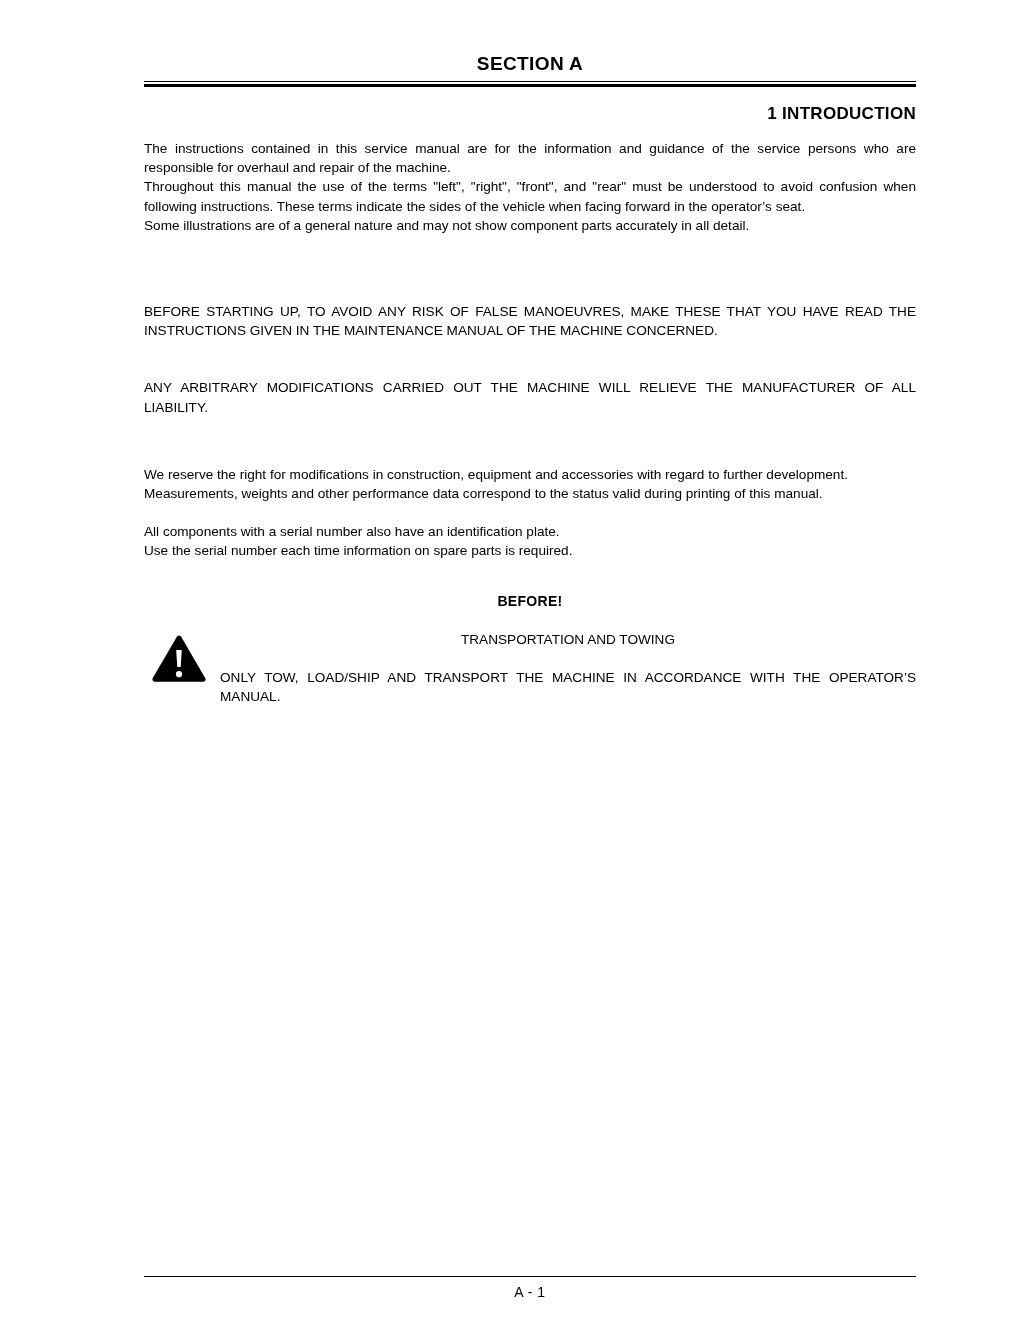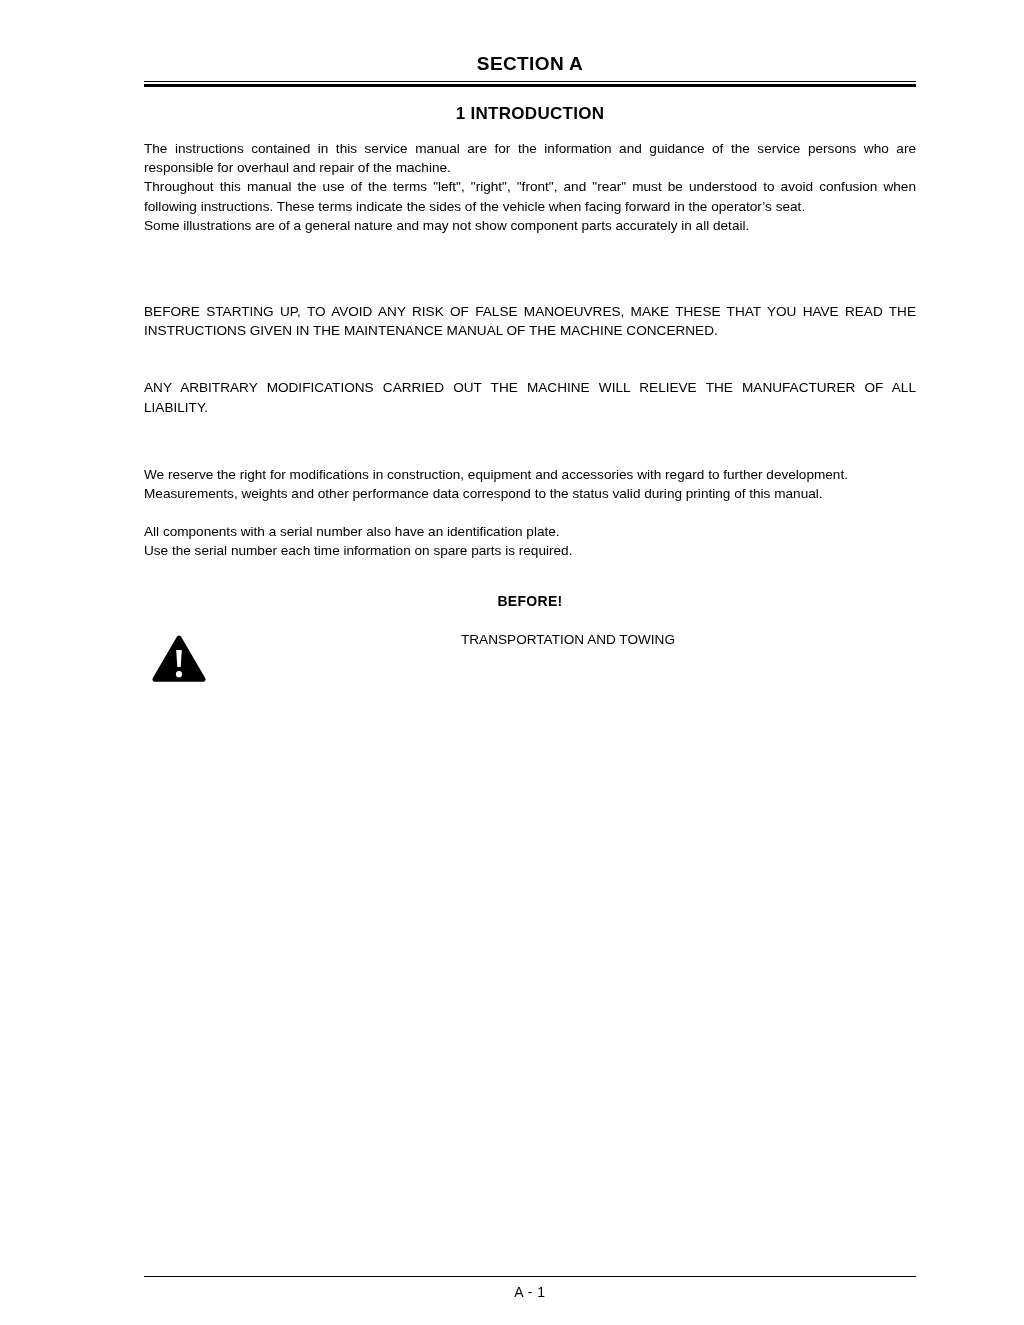--- a/index.html
+++ b/index.html
@@ -46,21 +46,21 @@
     margin-top: 5px;
     border-top: 1px solid #000;
     padding-top: 2px;
   }
   .double-rule-thick {
     height: 3px;
     background: #000;
   }
 
   .chapter-title {
-    text-align: center;
+    text-align: right;
     font-size: 17px;
     font-weight: bold;
     letter-spacing: 0.3px;
     margin-top: 16px;
     line-height: 22px;
   }
 
   
   p.body {
     font-size: 13.6px;
@@ -195,20 +195,21 @@
         <svg width="56" height="50" viewBox="0 0 56 50" xmlns="http://www.w3.org/2000/svg">
           <path d="M26.0 2.6 C27.0 1.2 29.0 1.2 30.0 2.6 L54.2 44.0 C55.2 45.8 54.0 47.8 52.0 47.8 L4.0 47.8 C2.0 47.8 0.8 45.8 1.8 44.0 Z" fill="#000000"></path>
           <path d="M25.2 16.0 L30.8 16.0 L29.7 33.0 L26.3 33.0 Z" fill="#ffffff"></path>
           <ellipse cx="28" cy="40.2" rx="3.1" ry="3.1" fill="#ffffff"></ellipse>
         </svg>
       </div>
 
       <div class="caution-text">
         <p class="first">TRANSPORTATION AND TOWING</p>
         <div class="caution-gap"></div>
+        <p>ONLY TOW, LOAD/SHIP AND TRANSPORT THE MACHINE IN ACCORDANCE WITH THE OPERATOR’S MANUAL.</p>
       </div>
 
     </div>
 
   </div>
 
   <div class="footer">
     <div class="footer-rule"></div>
     <div class="footer-label">A - 1</div>
   </div>

